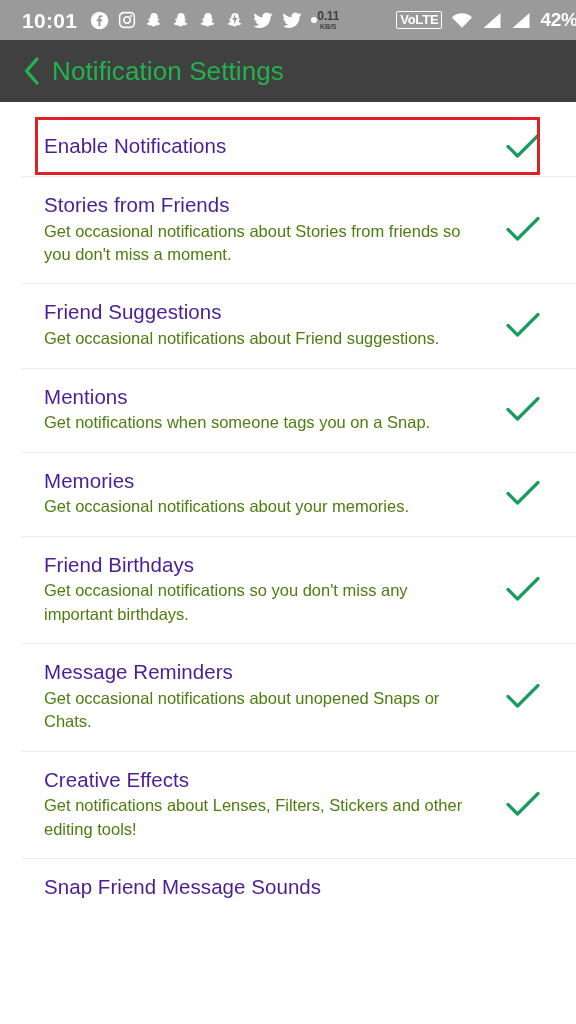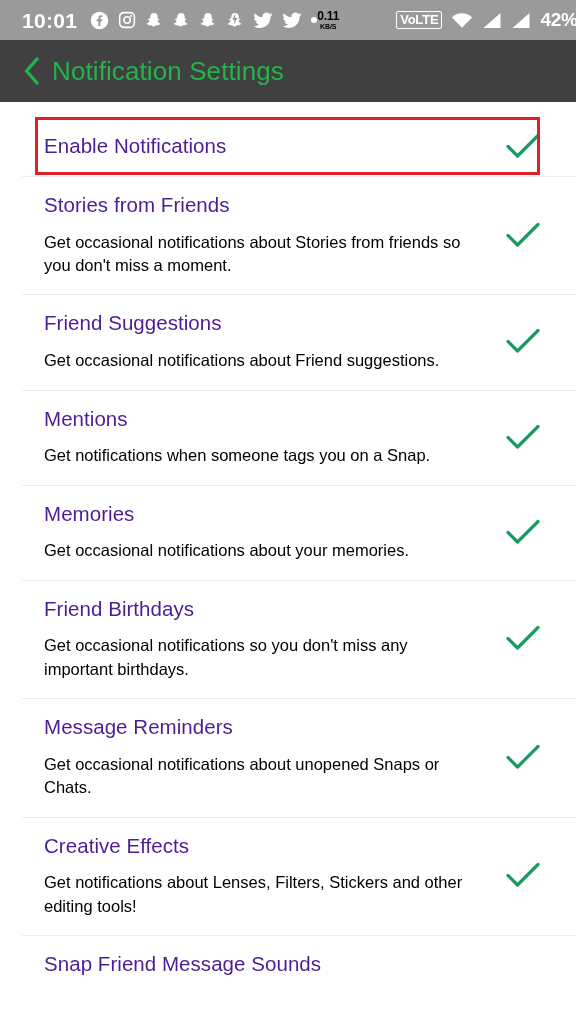--- a/index.html
+++ b/index.html
@@ -44,21 +44,21 @@
     align-items: center;
     gap: 9px;
   }
   .sicon { display: block; flex: 0 0 auto; }
   .netspeed {
     display: flex;
     flex-direction: column;
     align-items: center;
     justify-content: center;
     line-height: 1;
-    color: #000000;
+    color: #404040;
   }
   .netspeed .ns-val { font-size: 12px; font-weight: 700; letter-spacing: -0.2px; }
   .netspeed .ns-unit { font-size: 7px; font-weight: 700; letter-spacing: -0.1px; margin-top: 1px; }
   .volte-badge {
     border: 1.6px solid #ffffff;
     border-radius: 2px;
     font-size: 13px;
     font-weight: 700;
     padding: 1px 3px;
     letter-spacing: -0.2px;
@@ -121,24 +121,24 @@
   .setting-row .row-text { flex: 1 1 auto; padding-right: 18px; }
   .row-title {
     font-size: 20.5px;
     color: #4c1d95;
     font-weight: 400;
     letter-spacing: 0.05px;
     line-height: 1.25;
   }
   .row-desc {
     font-size: 16.5px;
-    color: #000000;
+    color: #4d7c0f;
     font-weight: 400;
     line-height: 1.42;
-    margin-top: 13px;
+    margin-top: 2px;
     max-width: 432px;
   }
   .check-cell {
     flex: 0 0 auto;
     width: 46px;
     display: flex;
     align-items: center;
     justify-content: center;
     cursor: pointer;
   }

